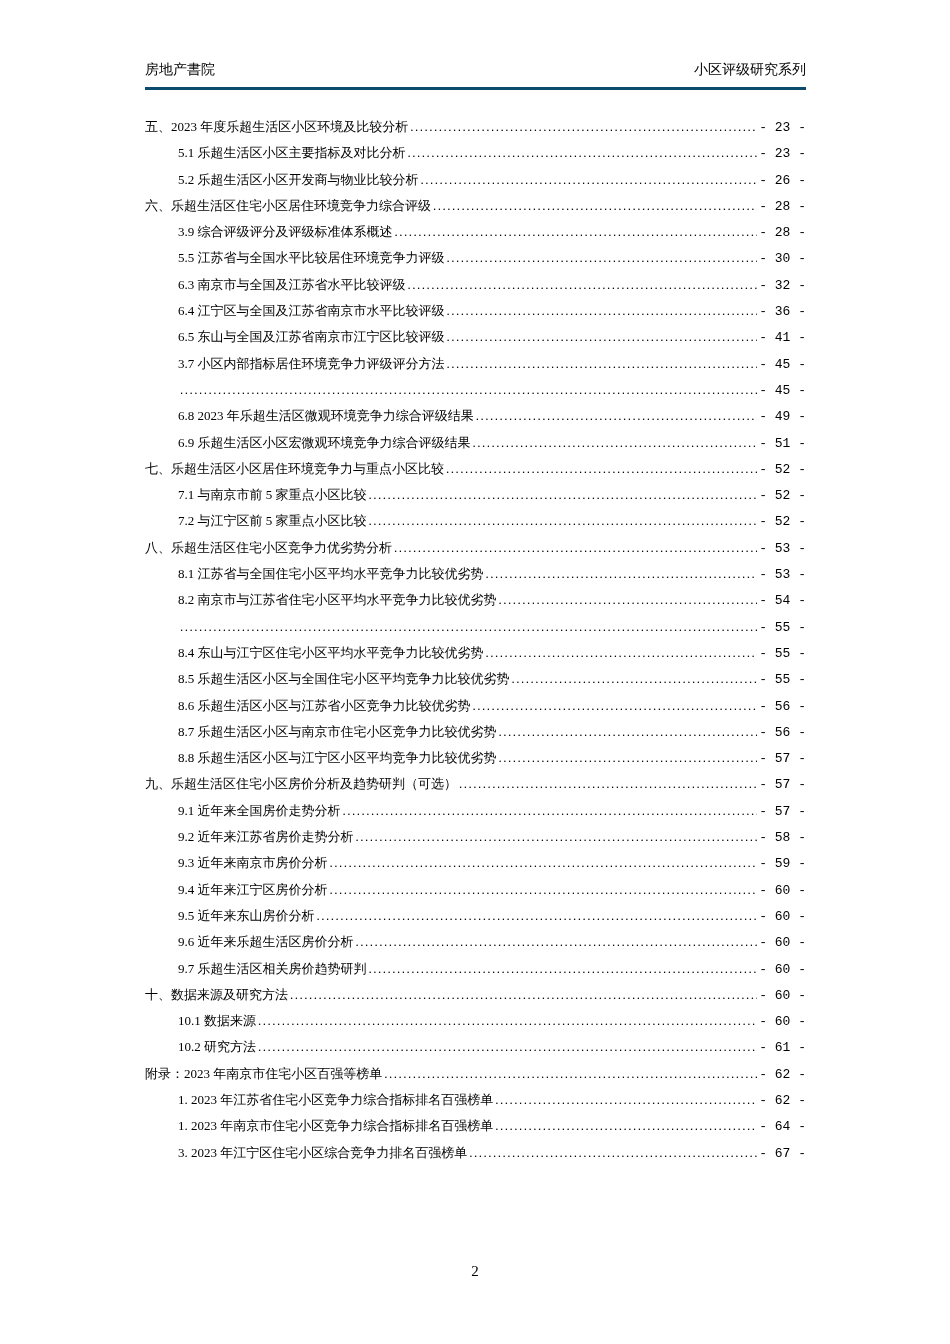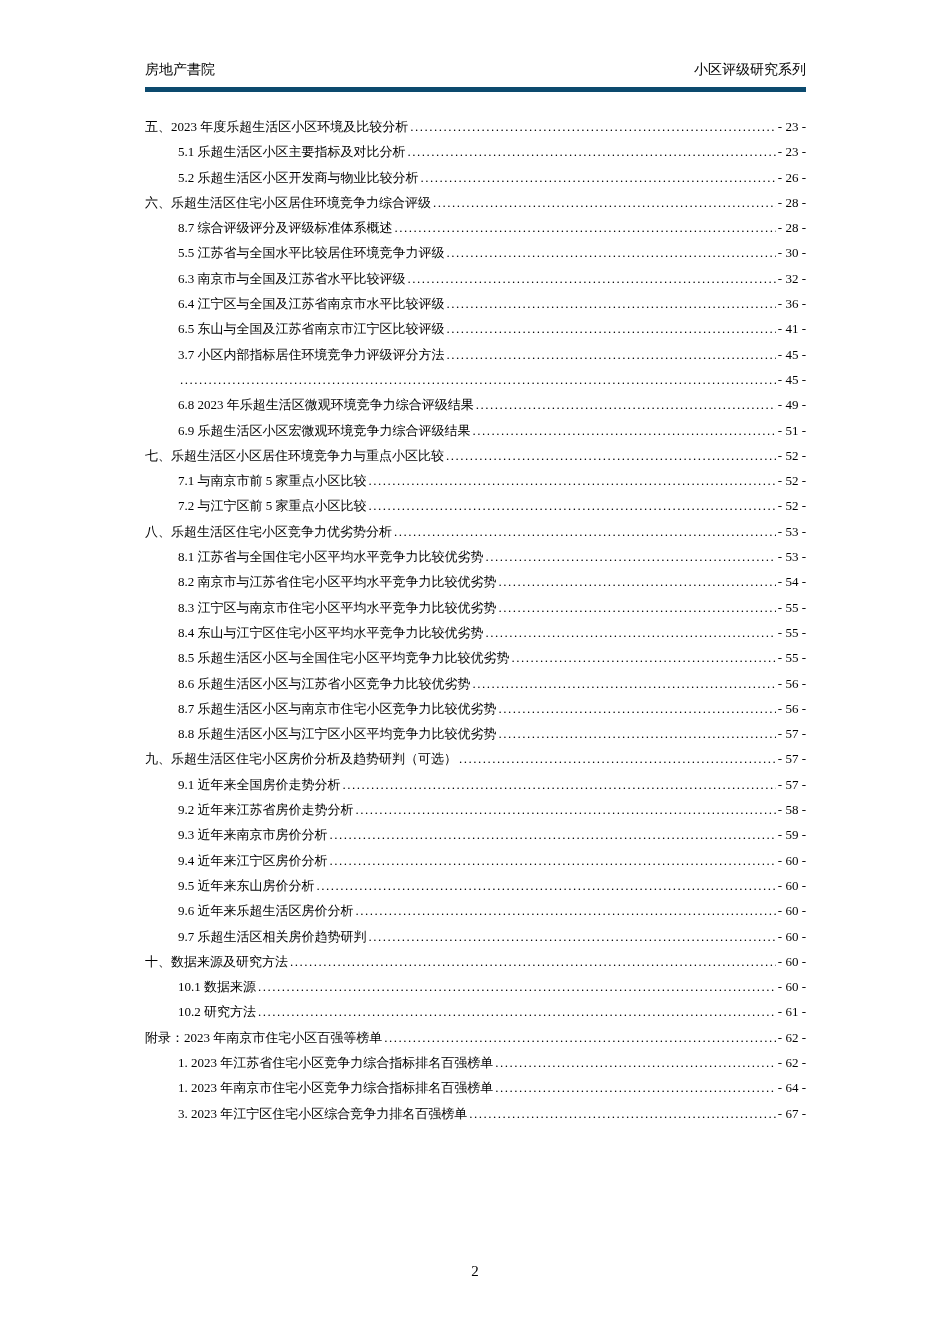--- a/index.html
+++ b/index.html
@@ -20,21 +20,21 @@
     position: absolute;
     left: 145px;
     right: 144px;
     top: 60px;
     display: flex;
     justify-content: space-between;
     align-items: flex-end;
     font-size: 14px;
     line-height: 20px;
     padding-bottom: 7px;
-    border-bottom: 5px solid #0c4a6e;
+    border-bottom: 3px solid #0c4a6e;
   }
   .toc {
     position: absolute;
     left: 145px;
     right: 144px;
     top: 114px;
     font-size: 13px;
   }
   .toc-row {
     display: flex;
@@ -44,21 +44,21 @@
   }
   .toc-row.level-2 { padding-left: 33px; }
   .toc-title { flex: 0 0 auto; }
   .toc-dots {
     flex: 1 1 0;
     min-width: 0;
     overflow: hidden;
     letter-spacing: 1.5px;
     margin: 0 2px;
   }
-  .toc-page { flex: 0 0 auto; }
+  .toc-page { flex: 0 0 auto; font-family: Liberation Mono, monospace; }
   .doc-footer {
     position: absolute;
     left: 0;
     right: 0;
     top: 1260px;
     text-align: center;
     font-size: 15px;
     line-height: 22px;
   }
 </style>
@@ -91,21 +91,21 @@
     <span class="toc-page">- 26 -</span>
   </div>
 
   <div class="toc-row level-1">
     <span class="toc-title">六、乐超生活区住宅小区居住环境竞争力综合评级</span>
     <span class="toc-dots">............................................................................................................................................................................................................................................................................................................</span>
     <span class="toc-page">- 28 -</span>
   </div>
 
   <div class="toc-row level-2">
-    <span class="toc-title">8.7 综合评级评分及评级标准体系概述</span>
+    <span class="toc-title">3.9 综合评级评分及评级标准体系概述</span>
     <span class="toc-dots">............................................................................................................................................................................................................................................................................................................</span>
     <span class="toc-page">- 28 -</span>
   </div>
 
   <div class="toc-row level-2">
     <span class="toc-title">5.5 江苏省与全国水平比较居住环境竞争力评级</span>
     <span class="toc-dots">............................................................................................................................................................................................................................................................................................................</span>
     <span class="toc-page">- 30 -</span>
   </div>
 
@@ -180,21 +180,20 @@
     <span class="toc-page">- 53 -</span>
   </div>
 
   <div class="toc-row level-2">
     <span class="toc-title">8.2 南京市与江苏省住宅小区平均水平竞争力比较优劣势</span>
     <span class="toc-dots">............................................................................................................................................................................................................................................................................................................</span>
     <span class="toc-page">- 54 -</span>
   </div>
 
   <div class="toc-row level-2">
-    <span class="toc-title">8.3 江宁区与南京市住宅小区平均水平竞争力比较优劣势</span>
     <span class="toc-dots">............................................................................................................................................................................................................................................................................................................</span>
     <span class="toc-page">- 55 -</span>
   </div>
 
   <div class="toc-row level-2">
     <span class="toc-title">8.4 东山与江宁区住宅小区平均水平竞争力比较优劣势</span>
     <span class="toc-dots">............................................................................................................................................................................................................................................................................................................</span>
     <span class="toc-page">- 55 -</span>
   </div>
 

